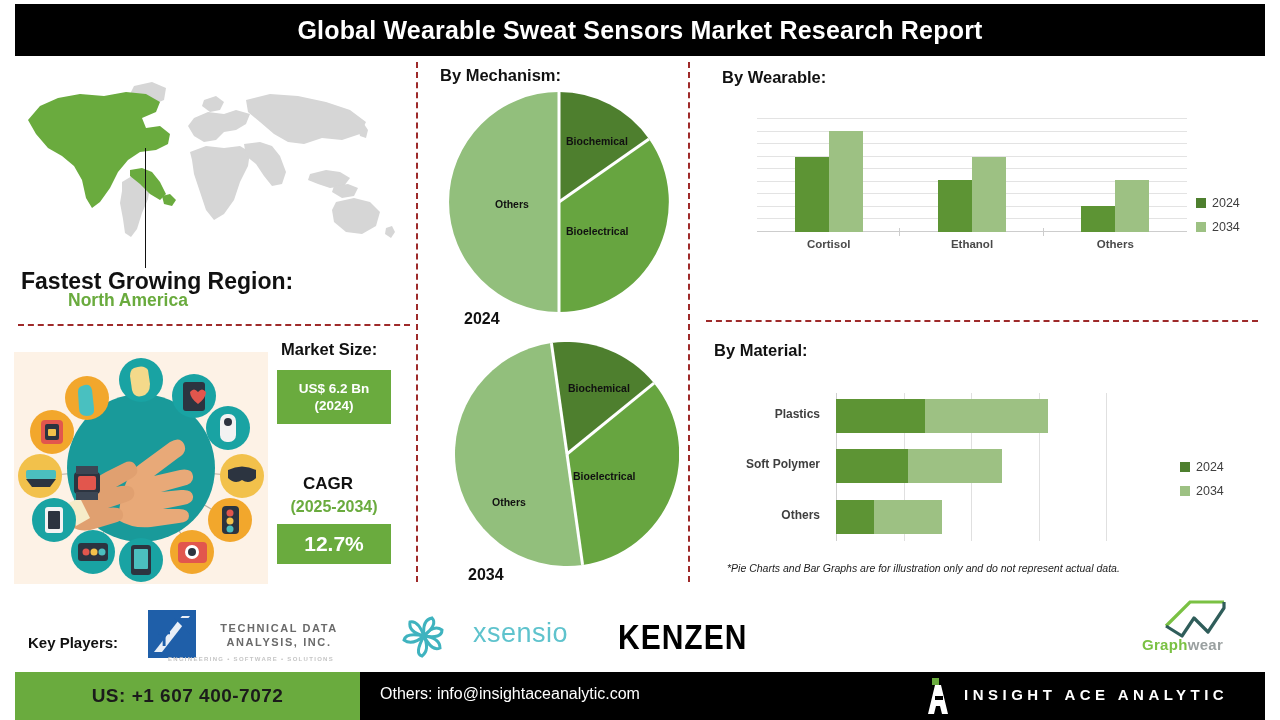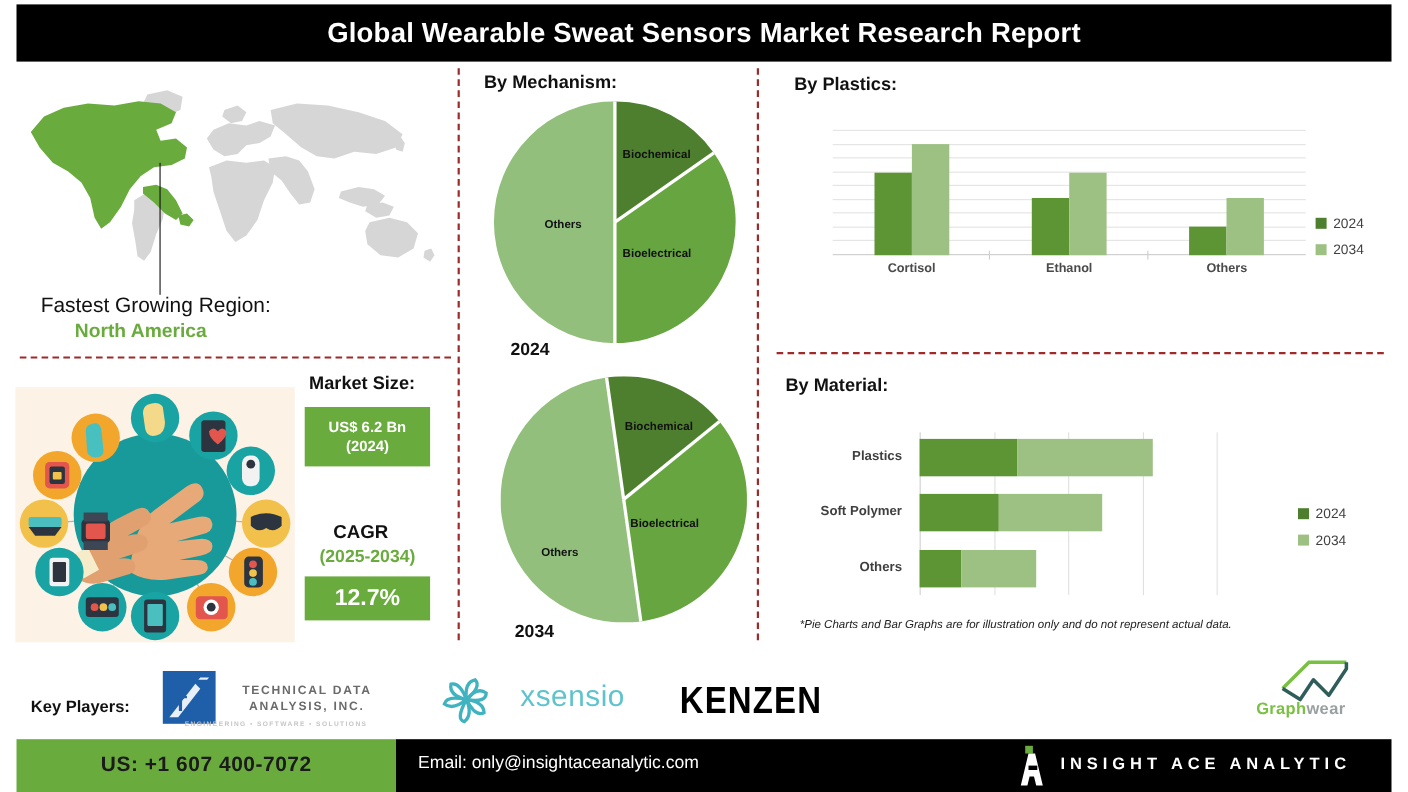--- a/index.html
+++ b/index.html
@@ -23,21 +23,21 @@
     position:absolute;width:0;border-left:2px dashed #9e2a2a;
   }
   .hdash{
     position:absolute;height:0;border-top:2px dashed #9e2a2a;
   }
 
   
   .map-wrap{position:absolute;left:18px;top:78px;width:392px;height:180px;}
   .map-wrap svg{width:100%;height:100%;display:block;}
   .pointer-line{position:absolute;left:145px;top:148px;width:0;height:120px;border-left:1.6px solid #111;}
-  .region-label{position:absolute;left:37px;top:268px;font-size:19px;font-weight:normal;color:#111;}
+  .region-label{position:absolute;left:21px;top:268px;font-size:23px;font-weight:bold;color:#111;}
   .region-value{position:absolute;left:68px;top:290px;font-size:17.5px;font-weight:bold;color:#6aab3e;}
 
   
   .illus{position:absolute;left:14px;top:352px;width:254px;height:232px;background:#fdf2e6;overflow:hidden;}
   .illus svg{display:block;width:100%;height:100%;}
 
   
   .ms-title{position:absolute;left:281px;top:340px;font-size:16.5px;font-weight:bold;color:#111;}
   .ms-box{
     position:absolute;left:277px;top:370px;width:114px;height:54px;background:#6aab3e;
@@ -277,21 +277,21 @@
           <line x1="112" y1="112" x2="112" y2="224"></line>
         </g>
       </g>
     </svg>
   </div>
   <div class="pie-lbl" style="left:568px;top:382px;">Biochemical</div>
   <div class="pie-lbl" style="left:573px;top:470px;">Bioelectrical</div>
   <div class="pie-lbl" style="left:492px;top:496px;">Others</div>
   <div class="pie-year" style="left:468px;top:566px;">2034</div>
 
-  <div class="sec-h" style="left:722px;top:68px;">By  Plastics:</div>
+  <div class="sec-h" style="left:722px;top:68px;">By  Wearable:</div>
 
   <div class="vbar">
     <div class="grid">
       <i style="top:0%"></i>
         <i style="top:11%"></i>
         <i style="top:22%"></i>
         <i style="top:33%"></i>
       <i style="top:44%"></i>
         <i style="top:55%"></i>
         <i style="top:66%"></i>
@@ -417,21 +417,21 @@
     </svg>
     <div style="position:absolute;left:6px;top:38px;font-size:15px;font-weight:bold;letter-spacing:.3px;">
       <span style="color:#7ac143;">Graph</span><span style="color:#9aa0a0;">wear</span>
     </div>
   </div>
 
   <div class="bar-green">
     <span>US: +1 607 400-7072</span>
   </div>
   <div class="bar-black">
-    <div class="email">Email: only@insightaceanalytic.com</div>
+    <div class="email">Others: info@insightaceanalytic.com</div>
     <svg class="brandmark" viewBox="0 0 40 40">
       <rect x="16" y="2" width="7" height="7" fill="#6aab3e"></rect>
       <path d="M12 38 L19 9 L25 9 L32 38 L26 38 L24 30 L20 30 L18 38 Z" fill="#ffffff"></path>
       <rect x="19" y="20" width="8" height="4" fill="#000"></rect>
     </svg>
     <div class="brandname">INSIGHT ACE ANALYTIC</div>
   </div>
 
 </div>
 

